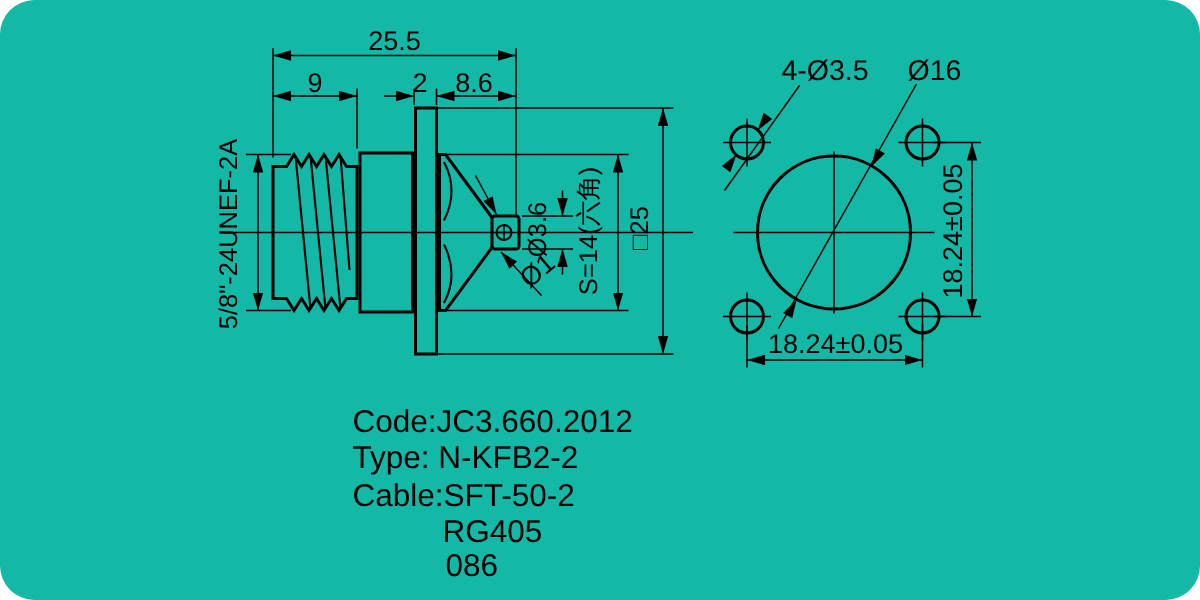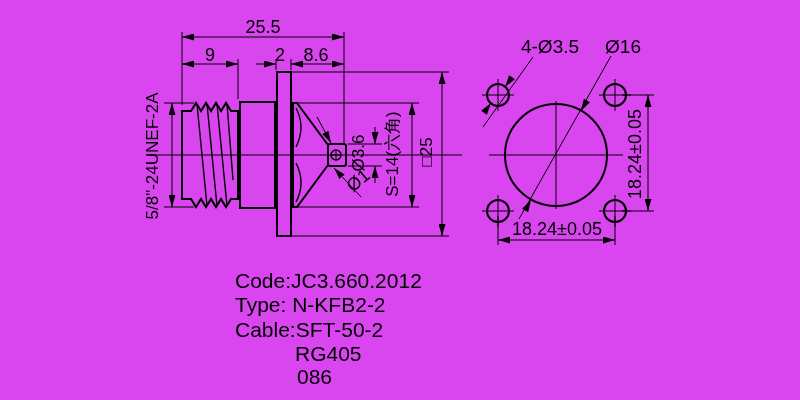--- a/index.html
+++ b/index.html
@@ -1,17 +1,17 @@
 <!DOCTYPE html>
 <html><head>
 <meta charset="utf-8">
 <style>
   html,body{margin:0;padding:0;background:#ffffff;}
-  .canvas{position:relative;width:800px;height:400px;background:#d946ef;overflow:hidden;
-          font-family:"Liberation Sans","DejaVu Sans",sans-serif;}
+  .canvas{position:relative;width:800px;height:400px;background:#14b8a6;overflow:hidden;
+          font-family:"Liberation Sans","DejaVu Sans",sans-serif;border-radius:23px;}
   svg{position:absolute;left:0;top:0;}
   svg text{fill:#000000;font-family:"Liberation Sans","DejaVu Sans",sans-serif;}
   .geo{stroke:#000000;stroke-width:2;fill:none;stroke-linejoin:miter;}
   .geo-thin{stroke:#000000;stroke-width:1.4;fill:none;}
   .dim{stroke:#000000;stroke-width:1;fill:none;}
   .arr{fill:#000000;stroke:none;}
   .t18{font-size:18px;}
   .t17{font-size:17px;}
   .t19{font-size:19px;}
   .t21{font-size:21px;}

